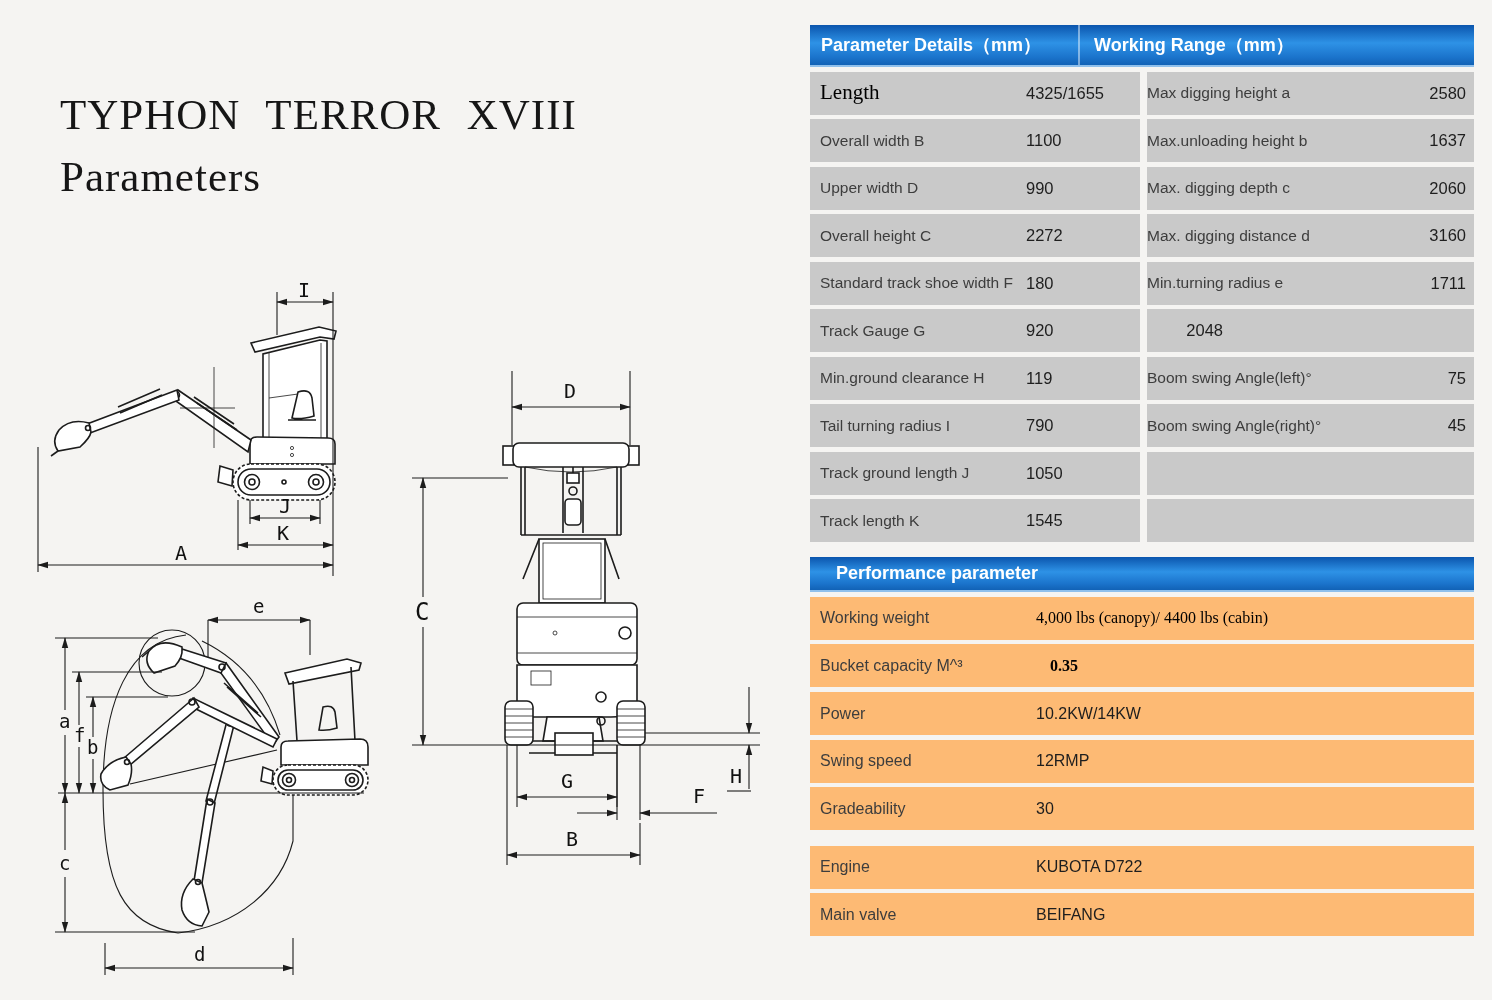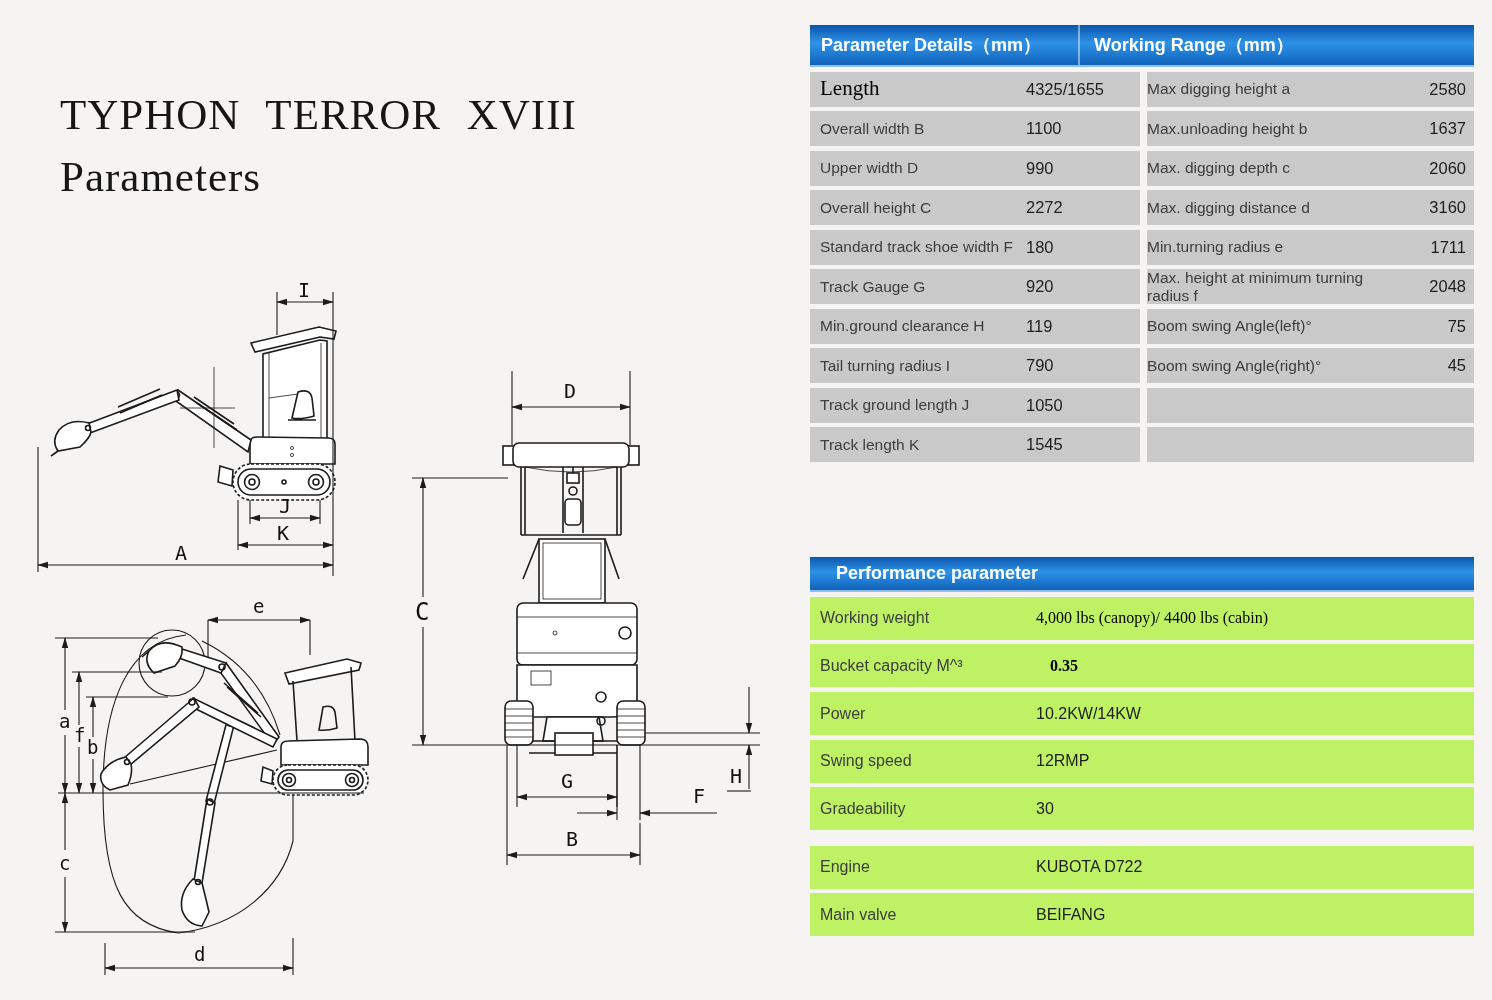--- a/index.html
+++ b/index.html
@@ -11,31 +11,31 @@
          word-spacing:14px;letter-spacing:1px;}
   
   .tbl{position:absolute;left:810px;width:664px;}
   .bluebar{height:42px;display:flex;align-items:center;color:#fff;font-size:18px;font-weight:600;
            background:linear-gradient(180deg,#0b55ad 0%,#2e92e6 45%,#1b74cc 80%,#1162b6 100%);
            border-bottom:2px solid #8fc0ec;box-sizing:border-box;}
   .bluebar.single{padding-left:26px;height:35px;font-size:18px;}
   .hcell{display:flex;align-items:center;height:100%;box-sizing:border-box;}
   .hcell.l{width:270px;padding-left:11px;border-right:2px solid rgba(255,255,255,.45);}
   .hcell.r{width:327px;padding-left:14px;}
-  .drow{display:flex;height:35px;margin-top:4.5px;}
+  .drow{display:flex;height:43px;margin-top:4.5px;}
   .half{background:#c9c9c9;display:flex;align-items:center;box-sizing:border-box;}
   .half.l{width:330px;margin-right:7px;}
   .half.r{width:327px;}
   .lbl{line-height:1.12;font-size:15.5px;color:#3d3d3d;}
   .half.l .lbl{flex:0 0 216px;padding-left:10px;box-sizing:border-box;}
   .half.r .lbl{flex:1;padding-left:0;}
   .val{font-size:16.5px;color:#1e1e1e;}
   .half.l .val{flex:1;}
   .half.r .val{flex:0 0 84px;text-align:right;padding-right:8px;box-sizing:border-box;}
-  .prow{display:flex;height:43px;margin-top:4.7px;background:#bef264;align-items:center;}
+  .prow{display:flex;height:43px;margin-top:4.7px;background:#fdba74;align-items:center;}
   .prow .lbl{flex:0 0 226px;padding-left:10px;box-sizing:border-box;font-size:16px;}
   .prow .val{font-size:16px;}
   .serif{font-family:"Liberation Serif",serif;color:#000;}
   .len{font-size:21px;}
   .bigv{font-size:20px;}
   .ind{padding-left:14px;}
   
   .dia{position:absolute;}
   .ln{stroke:#1c1c1c;stroke-width:1.1;fill:none;}
   .mc{stroke:#1c1c1c;stroke-width:1.6;fill:none;}
@@ -310,21 +310,20 @@
           <div class="lbl">Min.turning radius e</div>
           <div class="val">1711</div>
         </div>
     </div>
     <div class="drow">
       <div class="half l">
           <div class="lbl">Track Gauge G</div>
           <div class="val">920</div>
         </div>
       <div class="half r">
-          <div class="lbl">Max. height at minimum turning radius f</div>
           <div class="val">2048</div>
         </div>
     </div>
     <div class="drow">
       <div class="half l">
           <div class="lbl">Min.ground clearance H</div>
           <div class="val">119</div>
         </div>
       <div class="half r">
           <div class="lbl">Boom swing Angle(left)°</div>

